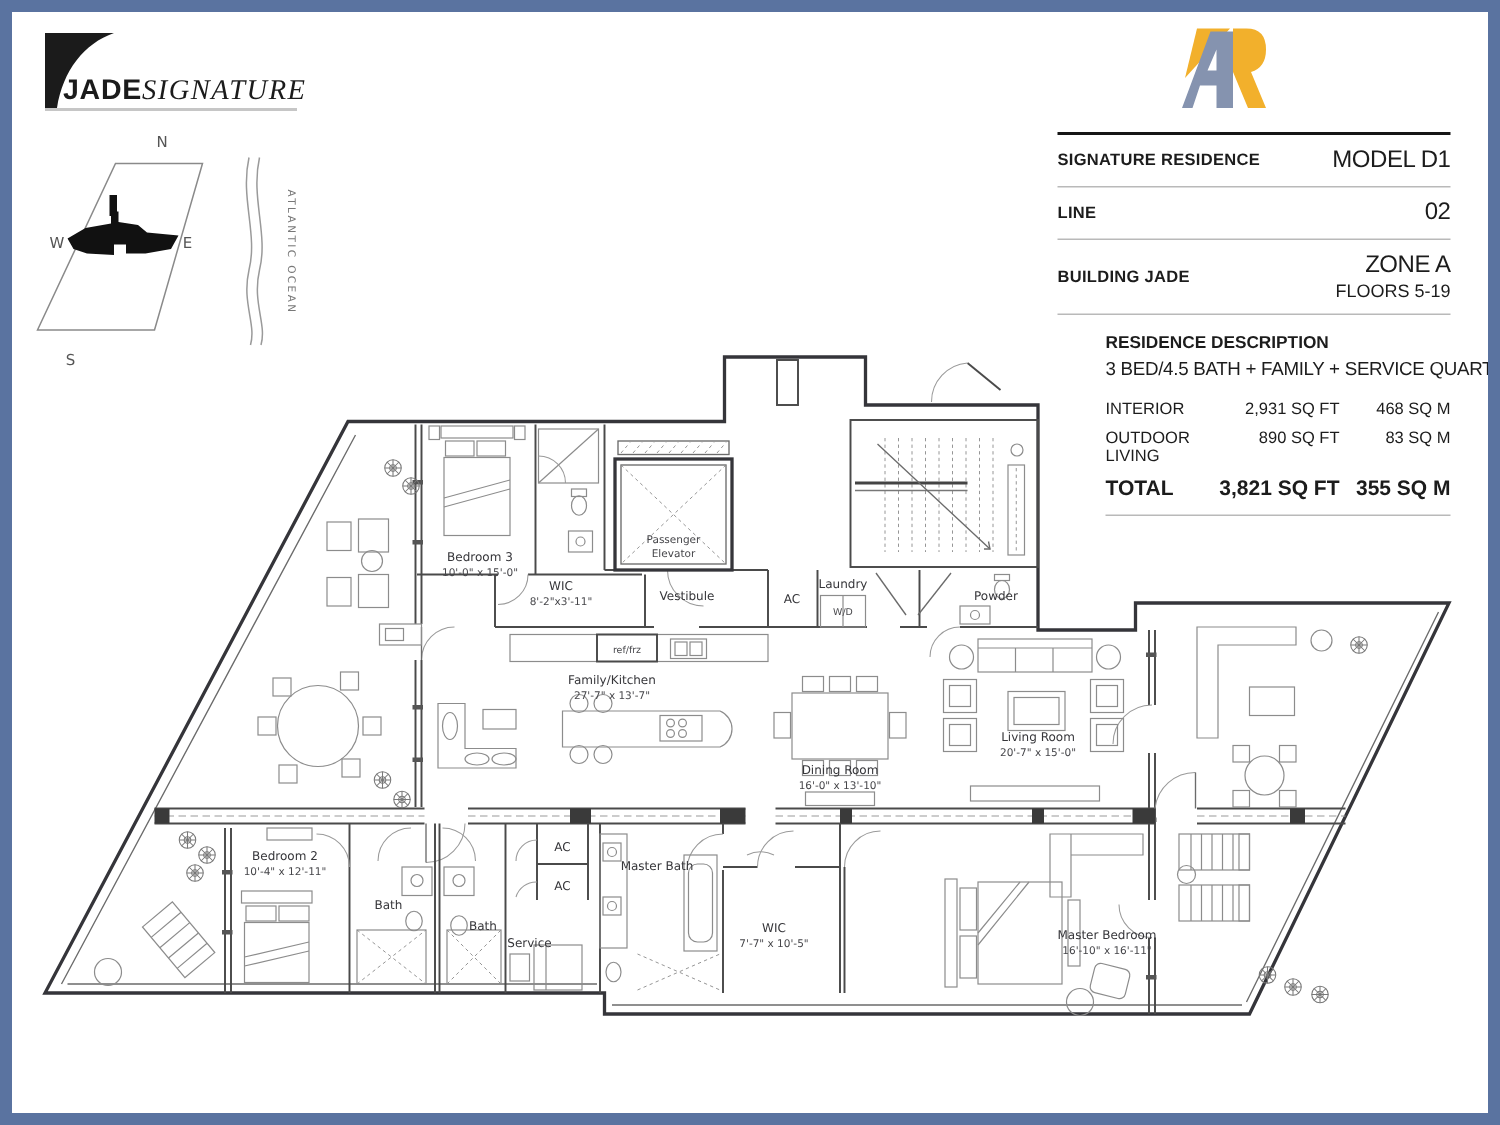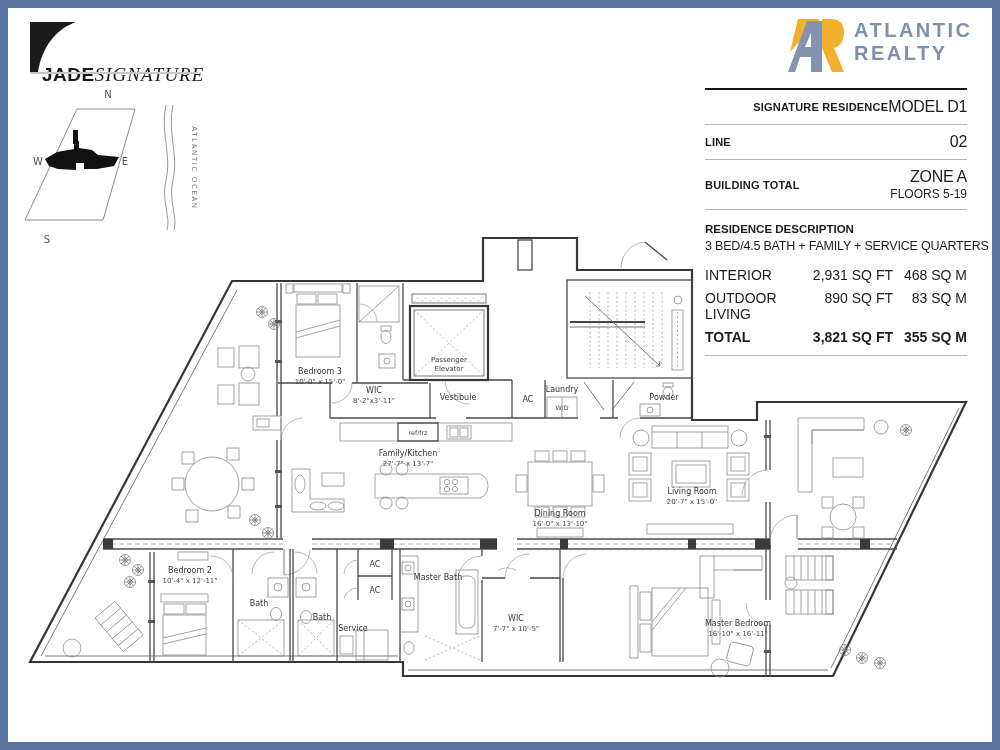--- a/index.html
+++ b/index.html
@@ -3,44 +3,44 @@
 <meta charset="utf-8">
 <style>
   html,body{margin:0;padding:0;background:#e8e8e8;}
   .page{position:relative;width:1000px;height:750px;background:#ffffff;overflow:hidden;
         font-family:"Liberation Sans",sans-serif;}
   .frame{position:absolute;inset:0;border:8px solid #5a73a0;pointer-events:none;z-index:50;}
 
   
   .jade{position:absolute;left:28px;top:22px;width:180px;height:52px;}
   .jade svg{position:absolute;left:0;top:0;}
-  .jade-text{position:absolute;left:14px;top:28px;white-space:nowrap;margin-top:14px;}
+  .jade-text{position:absolute;left:14px;top:28px;white-space:nowrap;}
   .jade-word1{font-weight:bold;font-size:19px;letter-spacing:.5px;color:#1b1b1b;}
   .jade-word2{font-family:"Liberation Serif",serif;font-style:italic;font-size:19px;color:#1b1b1b;letter-spacing:1px;}
   .jade-rule{position:absolute;left:2px;top:50px;width:168px;height:2px;background:#c6c6c6;}
 
   
   .ar{position:absolute;left:786px;top:18px;width:200px;height:58px;}
   .ar-mark{position:absolute;left:0;top:0;}
   .ar-text{position:absolute;left:68px;top:1px;color:#7e90ad;font-weight:bold;
            font-size:20px;letter-spacing:2.5px;line-height:23px;white-space:nowrap;}
 
   
   .panel{position:absolute;left:705px;top:88px;width:262px;color:#1c1c1c;}
   .irow{display:flex;justify-content:space-between;align-items:center;
         border-bottom:1px solid #b9b9b9;padding:8px 0;}
-  .irow:first-child{border-top:2px solid #161616;justify-content:flex-end;}
+  .irow:first-child{border-top:2px solid #161616;}
   .ilabel{font-size:11px;font-weight:bold;letter-spacing:.2px;}
   .ivalue{font-size:16px;font-weight:300;letter-spacing:-.3px;text-align:right;}
   .ivalue2{font-size:12px;font-weight:300;text-align:right;margin-top:1px;}
-  .desc{padding-top:13px;}
+  .desc{padding-top:13px;margin-left:32px;}
   .desc-title{font-size:11.5px;font-weight:bold;margin-bottom:4px;}
   .desc-text{font-size:12.5px;letter-spacing:-.2px;margin-bottom:14px;white-space:nowrap;}
   .areas{border-bottom:1px solid #b9b9b9;padding-bottom:10px;}
-  .arow{display:flex;align-items:baseline;font-size:14px;margin-top:7px;}
+  .arow{display:flex;align-items:baseline;font-size:11px;margin-top:7px;}
   .arow .alabel{flex:1;}
   .arow .asqft{width:96px;text-align:right;}
   .arow .asqm{width:74px;text-align:right;}
   .arow.total{font-weight:bold;font-size:14px;align-items:flex-end;}
 
   
   .plansvg{position:absolute;left:0;top:0;}
   .ow{fill:none;stroke:#35353a;stroke-width:2.2;}
   .iw{fill:none;stroke:#4a4a4a;stroke-width:1.3;}
   .tw{fill:none;stroke:#6b6b6b;stroke-width:.9;}
@@ -69,37 +69,33 @@
     </div>
     <div class="jade-rule"></div>
   </div>
 
   <div class="ar">
     <svg class="ar-mark" width="58" height="56" viewBox="0 0 58 56">
       <polygon points="12,1 34,1 4,34" fill="#f2b02c"></polygon>
       <path d="M36,1 H45 Q58,1 58,15 Q58,27 48,30 L58,54 H46 L36,30 Z" fill="#f2b02c"></path>
       <path d="M2,54 L21,3 H36 V54 H25 V39 H14 L9,54 Z M19,29 H25 V15 Z" fill="#8593af" fill-rule="evenodd"></path>
     </svg>
-    <div class="ar-text">
-      <div>ATLANTIC</div>
-      <div>REALTY</div>
-    </div>
   </div>
 
   <div class="panel">
     <div class="irow">
       <div class="ilabel">SIGNATURE RESIDENCE</div>
       <div class="ivalue">MODEL D1</div>
     </div>
     <div class="irow">
       <div class="ilabel">LINE</div>
       <div class="ivalue">02</div>
     </div>
     <div class="irow">
-      <div class="ilabel">BUILDING TOTAL</div>
+      <div class="ilabel">BUILDING JADE</div>
       <div>
         <div class="ivalue" style="font-size:16px">ZONE A</div>
         <div class="ivalue2">FLOORS 5-19</div>
       </div>
     </div>
     <div class="desc">
       <div class="desc-title">RESIDENCE DESCRIPTION</div>
       <div class="desc-text">3 BED/4.5 BATH + FAMILY + SERVICE QUARTERS</div>
       <div class="areas">
         <div class="arow">

